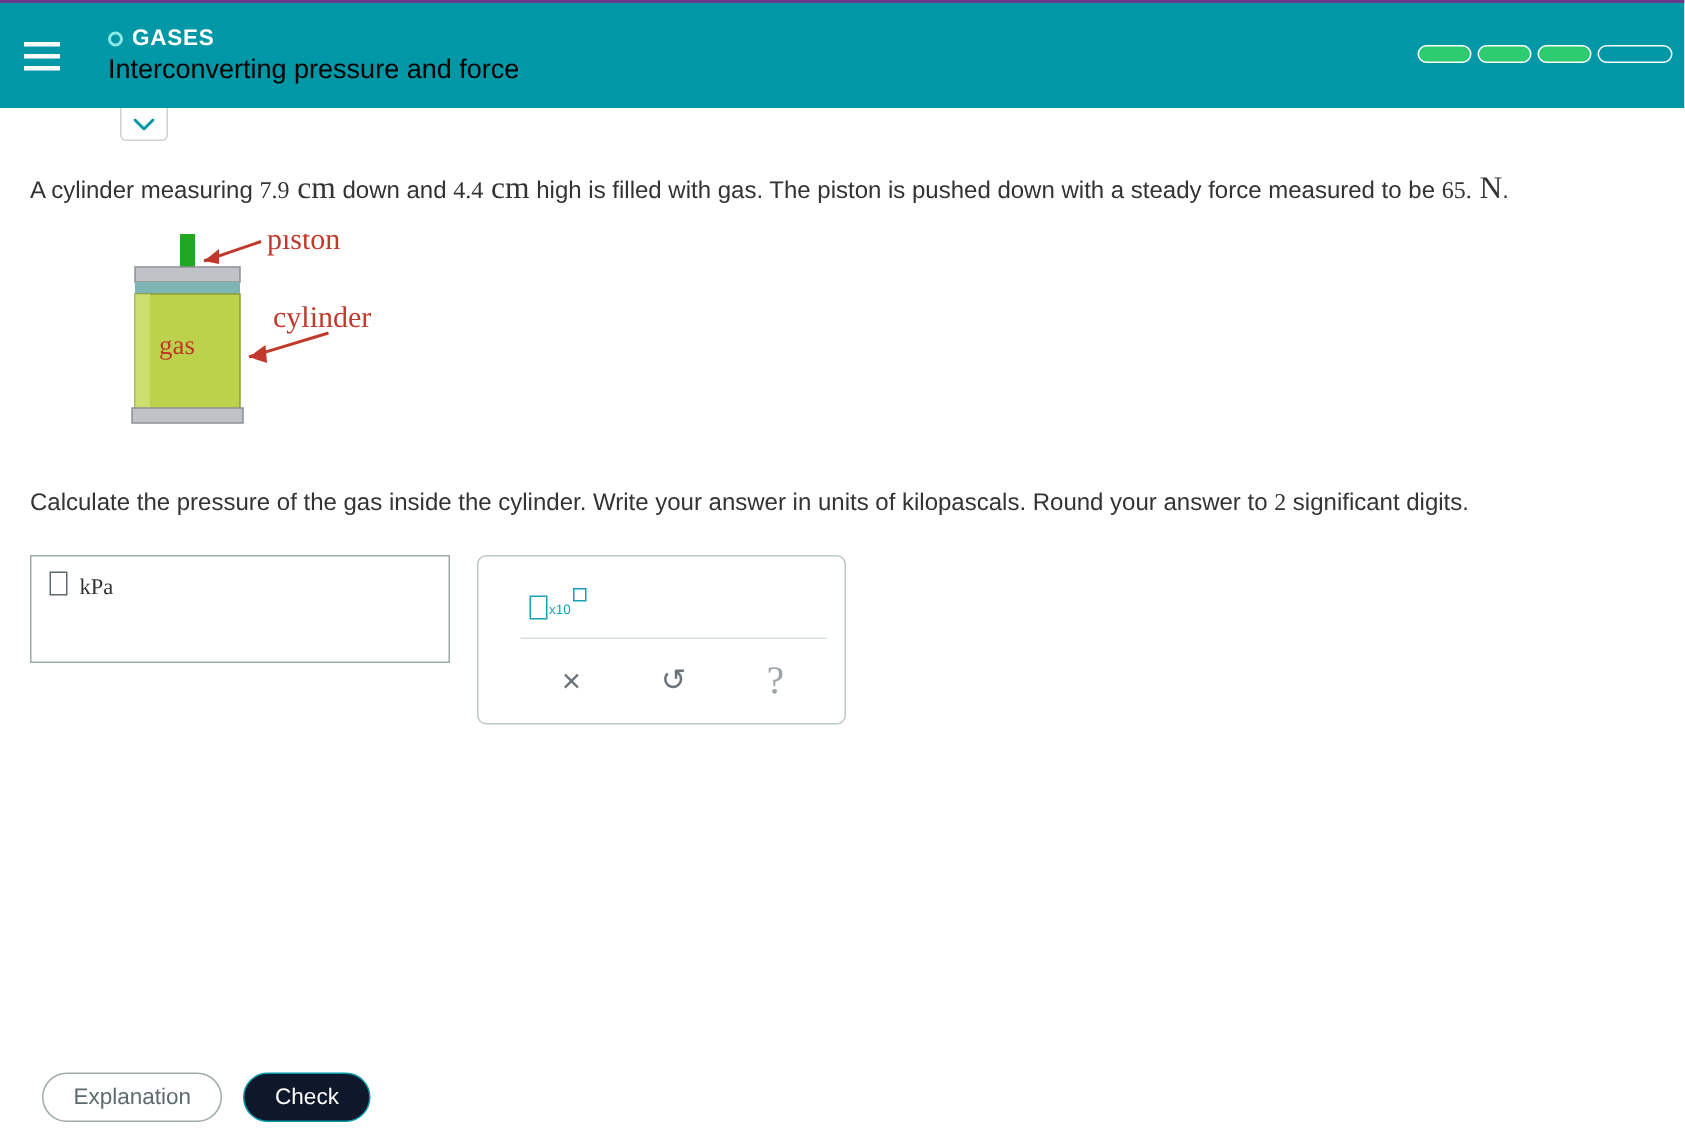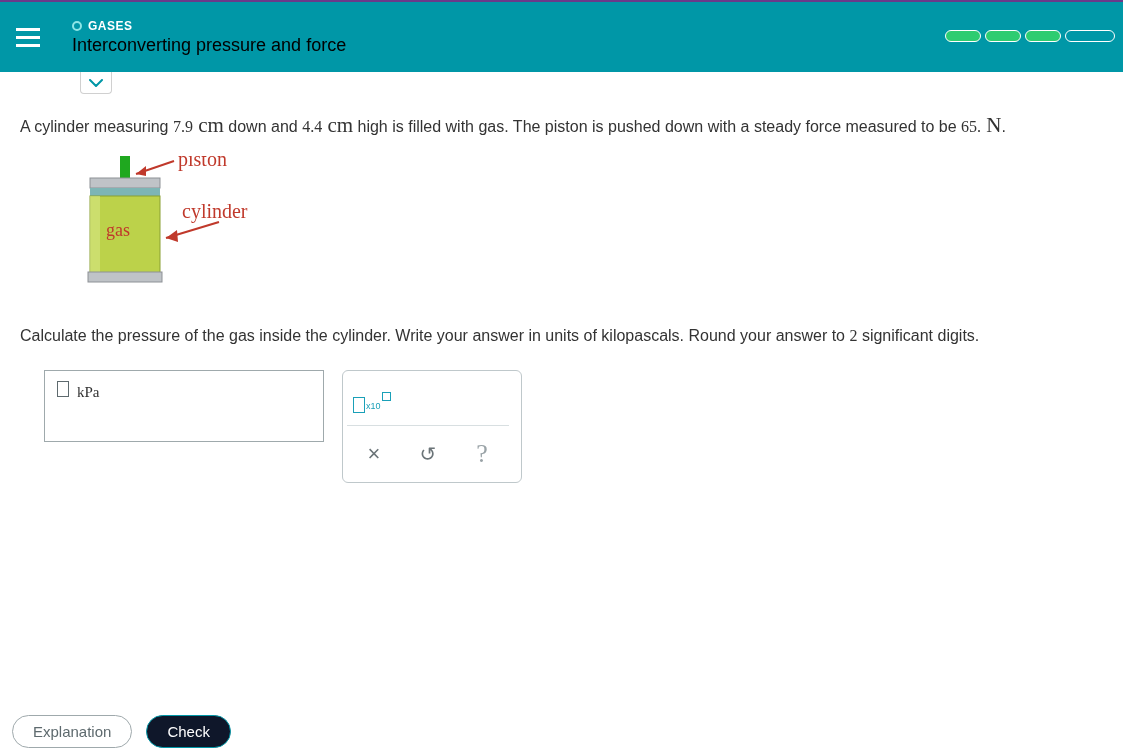--- a/index.html
+++ b/index.html
@@ -35,21 +35,21 @@
       height: 3px;
       background: #fff;
       width: 24px;
     }
     .header-titles {
       display: flex;
       flex-direction: column;
       gap: 2px;
     }
     .header-cat {
-      font-size: 12px;
+      font-size: 15px;
       font-weight: 600;
       letter-spacing: 0.5px;
       display: flex;
       align-items: center;
       gap: 6px;
     }
     .header-cat .dot {
       width: 10px;
       height: 10px;
       border: 2px solid #8de6e6;
@@ -124,34 +124,33 @@
       align-items: flex-start;
     }
     .answer-box {
       width: 280px;
       height: 72px;
       border: 1.5px solid #9fa9ac;
       display: flex;
       align-items: flex-start;
       padding: 10px 12px;
       gap: 8px;
-      margin-left: 24px;
     }
     .small-box {
       width: 12px;
       height: 16px;
       border: 1.5px solid #5e6a6e;
       display: inline-block;
     }
     .kpa-label { font-family: Georgia, 'Times New Roman', serif; font-size: 15px; color:#333;}
     .tools-panel {
       border: 1px solid #bfc8cb;
       border-radius: 6px;
-      padding: 10px 12px 10px 4px;
-      width: 180px;
+      padding: 10px 12px 10px 28px;
+      width: 246px;
       background:#fff;
     }
     .tools-row1 {
       height: 44px;
       display: flex;
       align-items: center;
       padding-left: 6px;
     }
     .sci-notation {
       display: flex;
@@ -195,21 +194,21 @@
     }
 
     .footer {
       position: absolute;
       bottom: 0;
       left: 0;
       right: 0;
       height: 46px;
       display:flex;
       align-items:center;
-      padding-left: 12px;
+      padding-left: 28px;
       gap: 14px;
     }
     .btn {
       border-radius: 18px;
       padding: 7px 20px;
       font-size: 15px;
       cursor:pointer;
     }
     .btn-outline {
       background:#fff;

